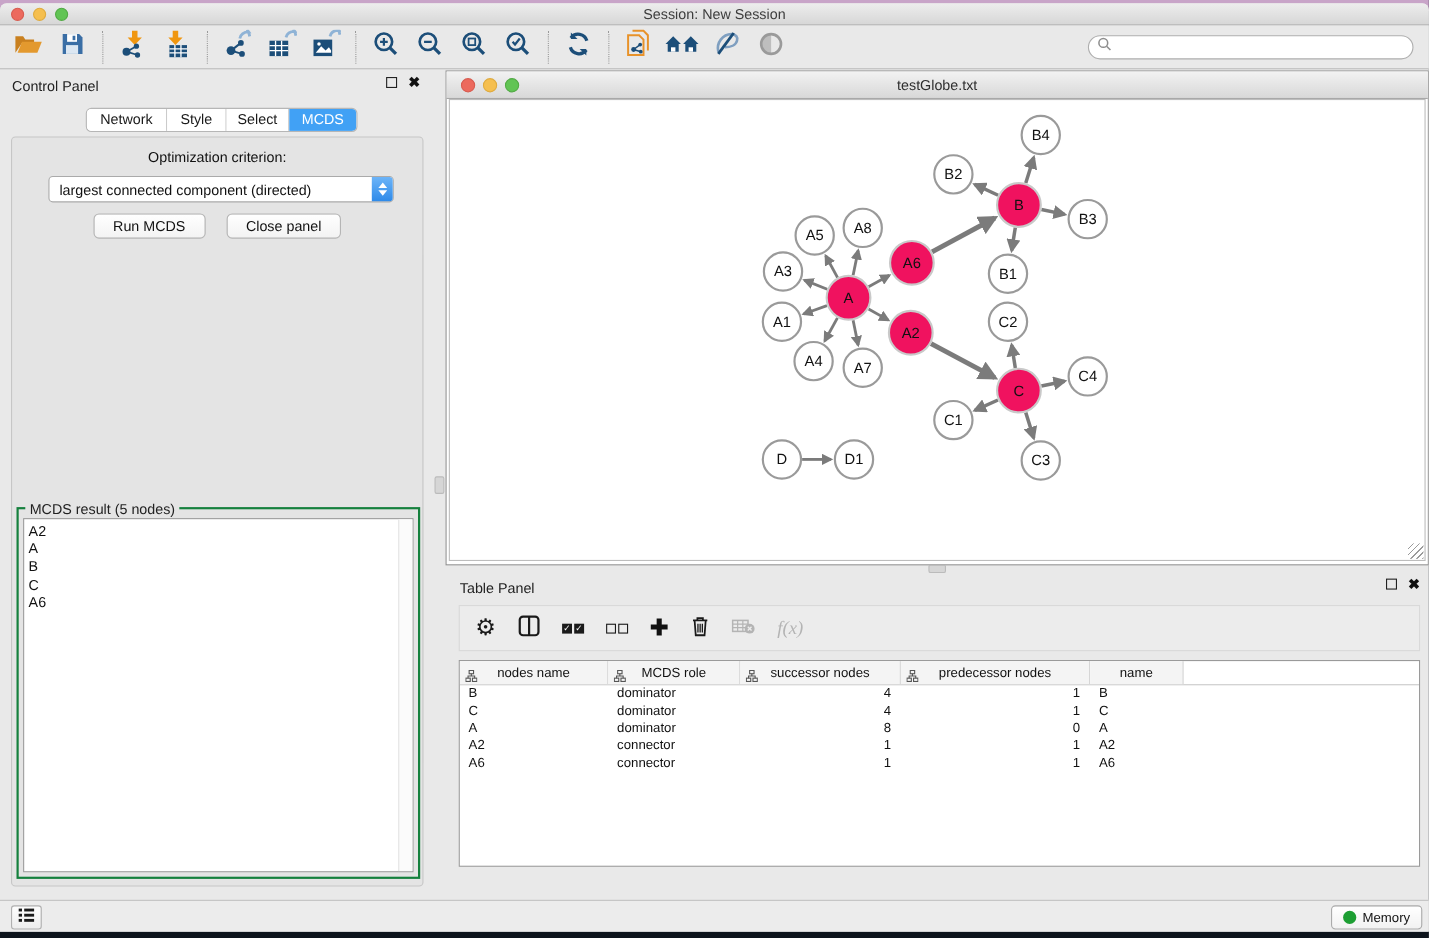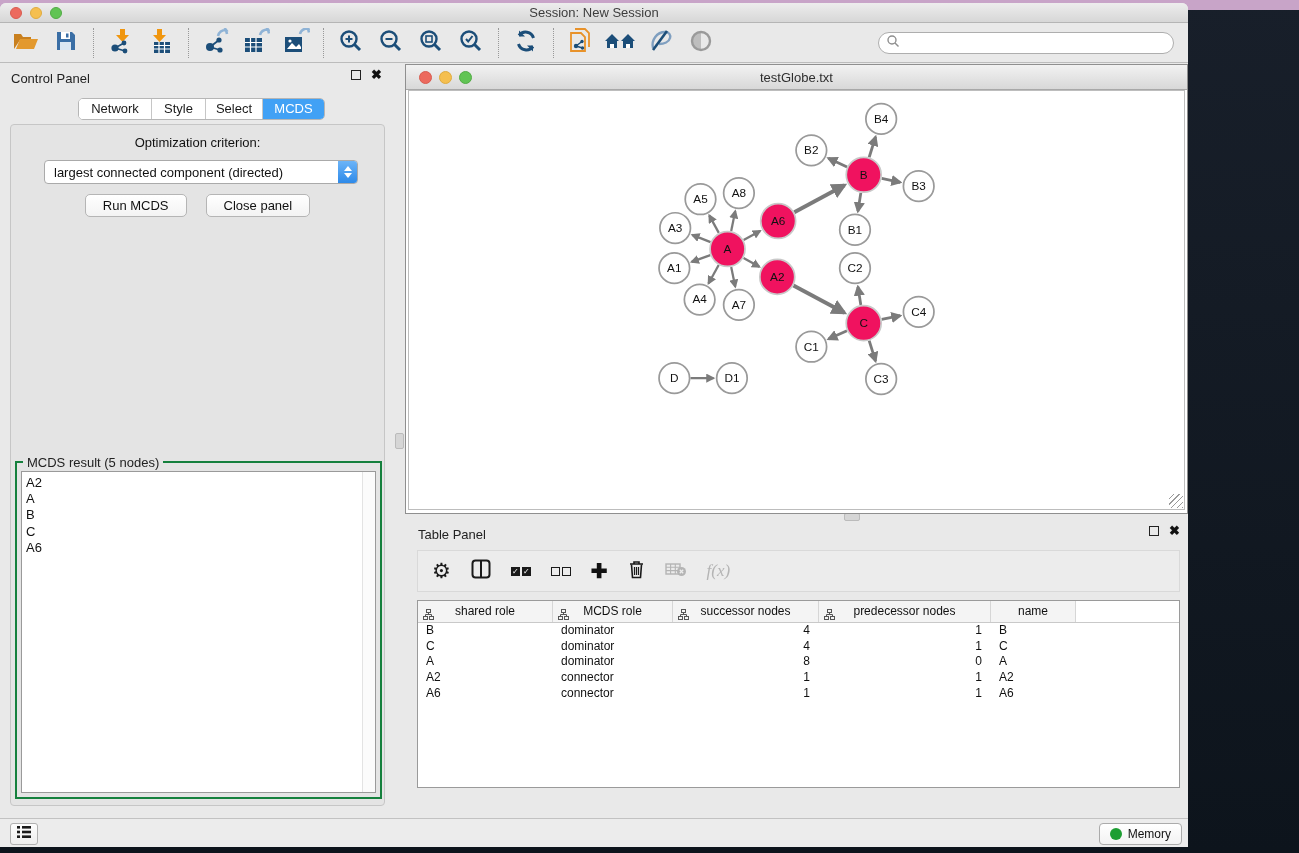--- a/index.html
+++ b/index.html
@@ -1,20 +1,20 @@
 <!DOCTYPE html>
 <html><head>
 <meta charset="utf-8">
 <style>
   * { margin:0; padding:0; box-sizing:border-box; }
   html,body { width:1299px; height:853px; }
   body { position:relative; background:linear-gradient(#181f2a,#0d141c); font-family:"Liberation Sans",sans-serif; overflow:hidden; }
   body::before { content:''; position:absolute; top:0; left:0; right:0; height:10px; background:#c8a4c8; }
 
-  .window { position:absolute; top:3px; left:0; width:1188px; height:844px; background:#e9e9e9; border-radius:6px 6px 0 0; overflow:hidden; }
+  .window { position:absolute; top:3px; left:0; width:1299px; height:844px; background:#e9e9e9; border-radius:6px 6px 0 0; overflow:hidden; }
 
   
   .titlebar { position:relative; height:20px; background:linear-gradient(#ededed,#d7d7d7); border-bottom:1px solid #b5b5b5; }
   .titlebar .title { text-align:center; font-size:13px; line-height:20px; color:#3d3d3d; }
   .lights { position:absolute; left:10px; top:4px; display:flex; gap:8px; }
   .light { width:12px; height:12px; border-radius:50%; }
   .light.red { background:#ec6a5e; border:1px solid #d85c50; }
   .light.yellow { background:#f5bf4f; border:1px solid #dfab3f; }
   .light.green { background:#61c454; border:1px solid #52ab45; }
 
@@ -505,21 +505,21 @@
           </span>
       </div>
 
       <div class="tp-table">
         <div class="t-headrow" id="table-head">
             <div class="th" style="width: 135px;"><span class="shared-ic"><svg width="11" height="11">
                   <rect x="3.5" y="0.5" width="4" height="3" fill="none" stroke="#555" stroke-width="1"></rect>
                   <rect x="0.5" y="7.5" width="4" height="3" fill="none" stroke="#555" stroke-width="1"></rect>
                   <rect x="6.5" y="7.5" width="4" height="3" fill="none" stroke="#555" stroke-width="1"></rect>
                   <path d="M5.5 3.5 v2 M2.5 7.5 v-2 h6 v2" fill="none" stroke="#555" stroke-width="1"></path>
-                </svg></span><span>shared role</span></div>
+                </svg></span><span>nodes name</span></div>
             <div class="th" style="width: 120px;"><span class="shared-ic"><svg width="11" height="11">
                   <rect x="3.5" y="0.5" width="4" height="3" fill="none" stroke="#555" stroke-width="1"></rect>
                   <rect x="0.5" y="7.5" width="4" height="3" fill="none" stroke="#555" stroke-width="1"></rect>
                   <rect x="6.5" y="7.5" width="4" height="3" fill="none" stroke="#555" stroke-width="1"></rect>
                   <path d="M5.5 3.5 v2 M2.5 7.5 v-2 h6 v2" fill="none" stroke="#555" stroke-width="1"></path>
                 </svg></span><span>MCDS role</span></div>
             <div class="th" style="width: 146px;"><span class="shared-ic"><svg width="11" height="11">
                   <rect x="3.5" y="0.5" width="4" height="3" fill="none" stroke="#555" stroke-width="1"></rect>
                   <rect x="0.5" y="7.5" width="4" height="3" fill="none" stroke="#555" stroke-width="1"></rect>
                   <rect x="6.5" y="7.5" width="4" height="3" fill="none" stroke="#555" stroke-width="1"></rect>

